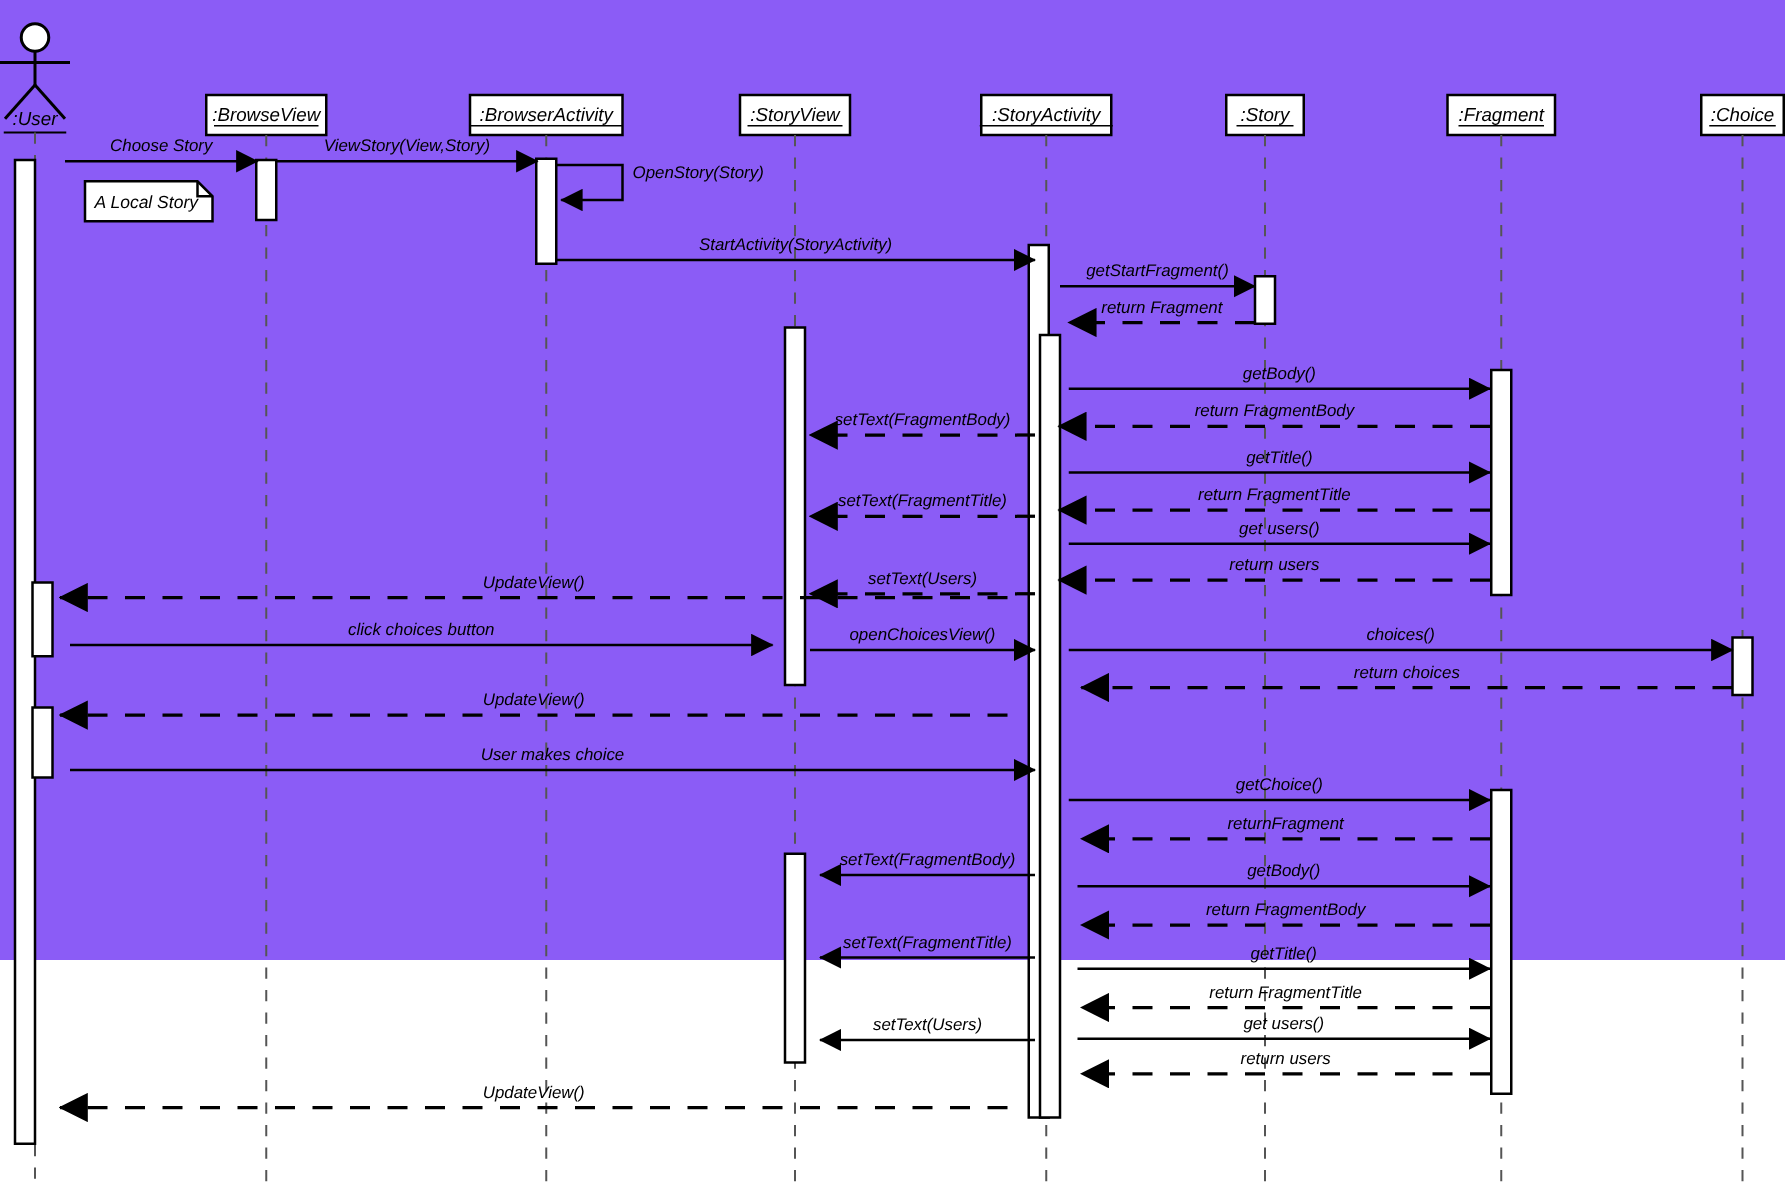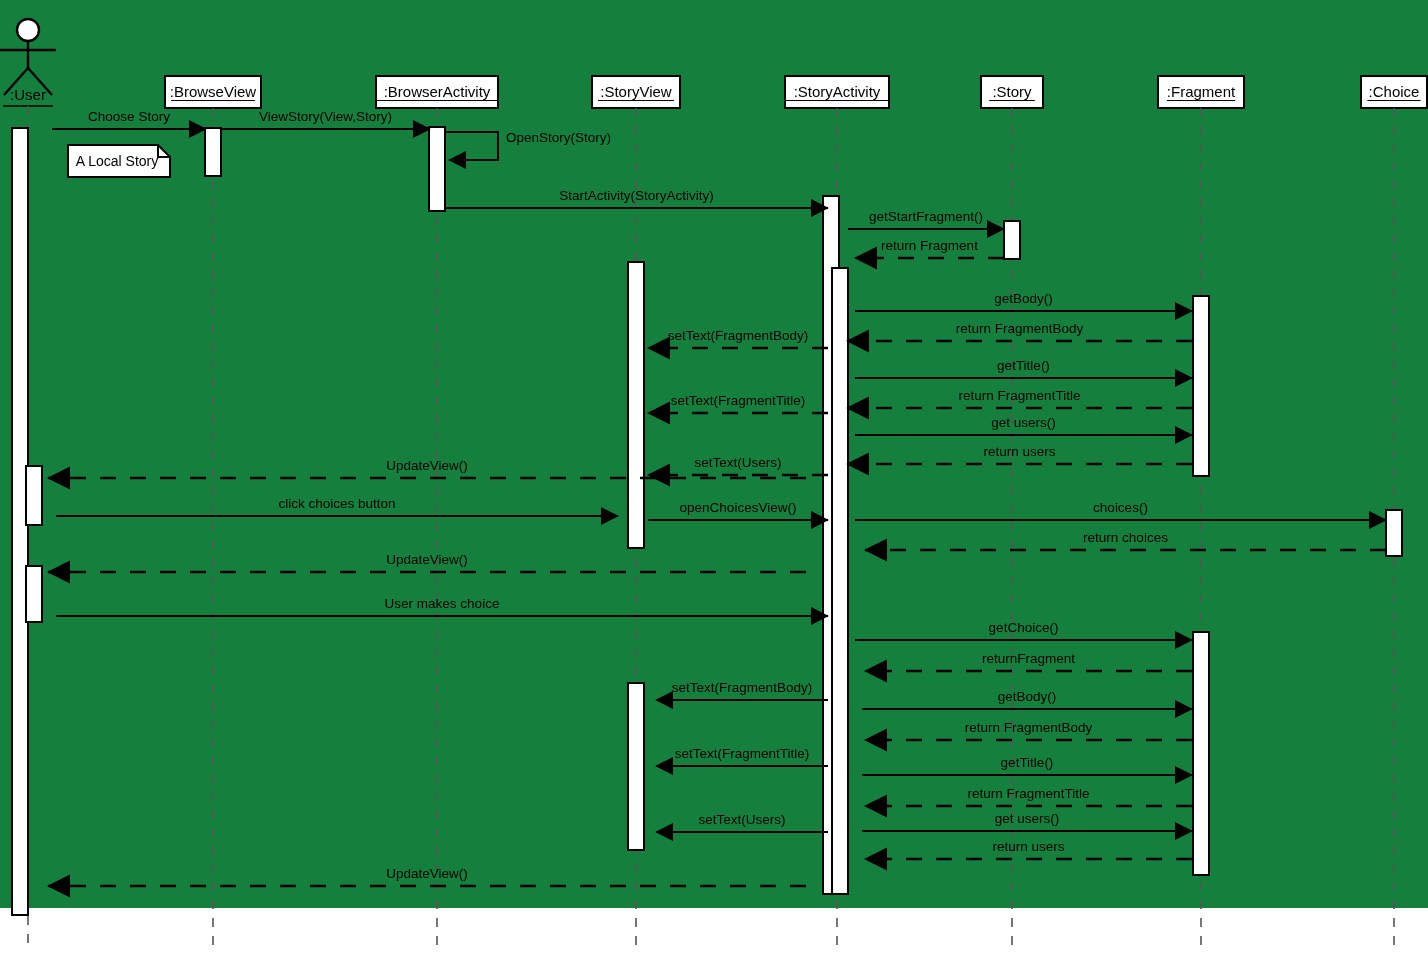--- a/index.html
+++ b/index.html
@@ -1,19 +1,19 @@
 <!DOCTYPE html>
 <html><head>
 <meta charset="utf-8">
 <title>UML Sequence Diagram</title>
 <style>
   html,body{margin:0;padding:0;background:#ffffff;}
   body{width:1428px;height:960px;overflow:hidden;
        font-family:"Liberation Sans","DejaVu Sans",sans-serif;}
-  #diagram{position:relative;width:1428px;height:908px;background:#15803d;}
+  #diagram{position:relative;width:1428px;height:768px;background:#8b5cf6;font-style:italic;}
   svg{display:block;}
   .lbl{font-family:"Liberation Sans","DejaVu Sans",sans-serif;font-size:13.5px;fill:#000;}
   .hdr{font-family:"Liberation Sans","DejaVu Sans",sans-serif;font-size:15px;fill:#000;}
   .note-txt{font-family:"Liberation Sans","DejaVu Sans",sans-serif;font-size:14px;fill:#000;}
 </style>
 </head>
 <body>
 
 <div id="diagram">
   <svg id="svg-root" width="1428" height="960" viewBox="0 0 1428 960">

